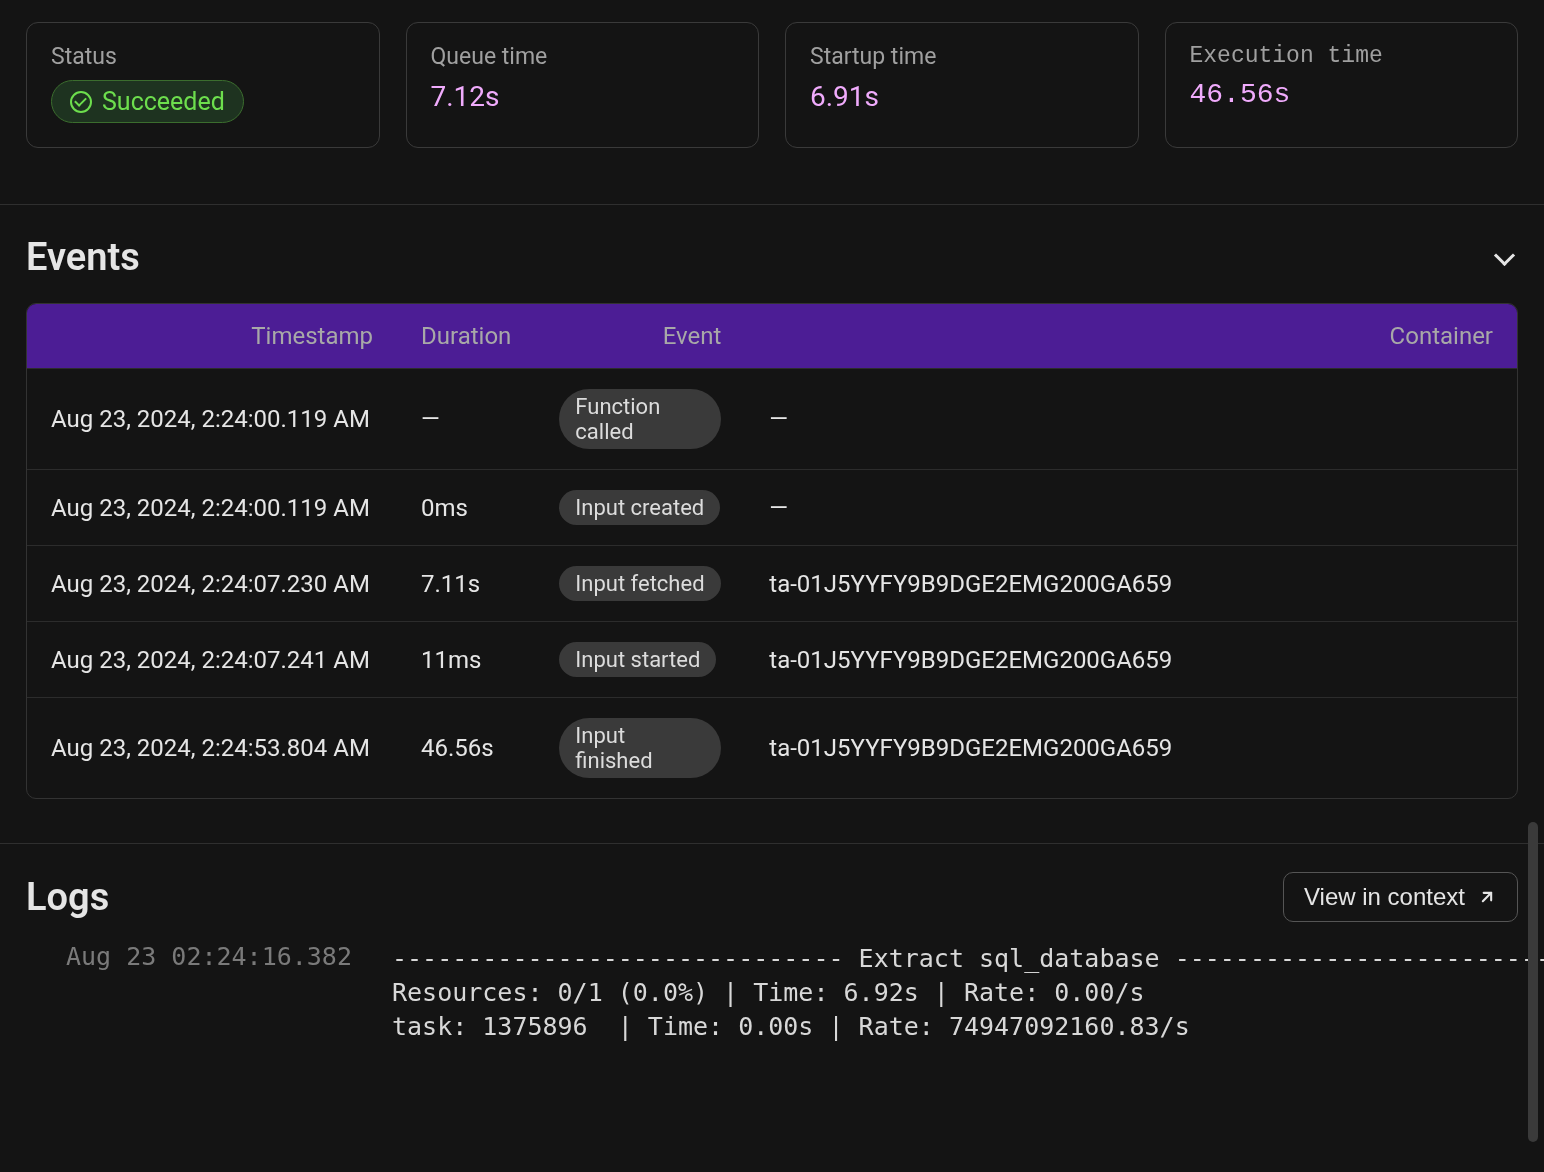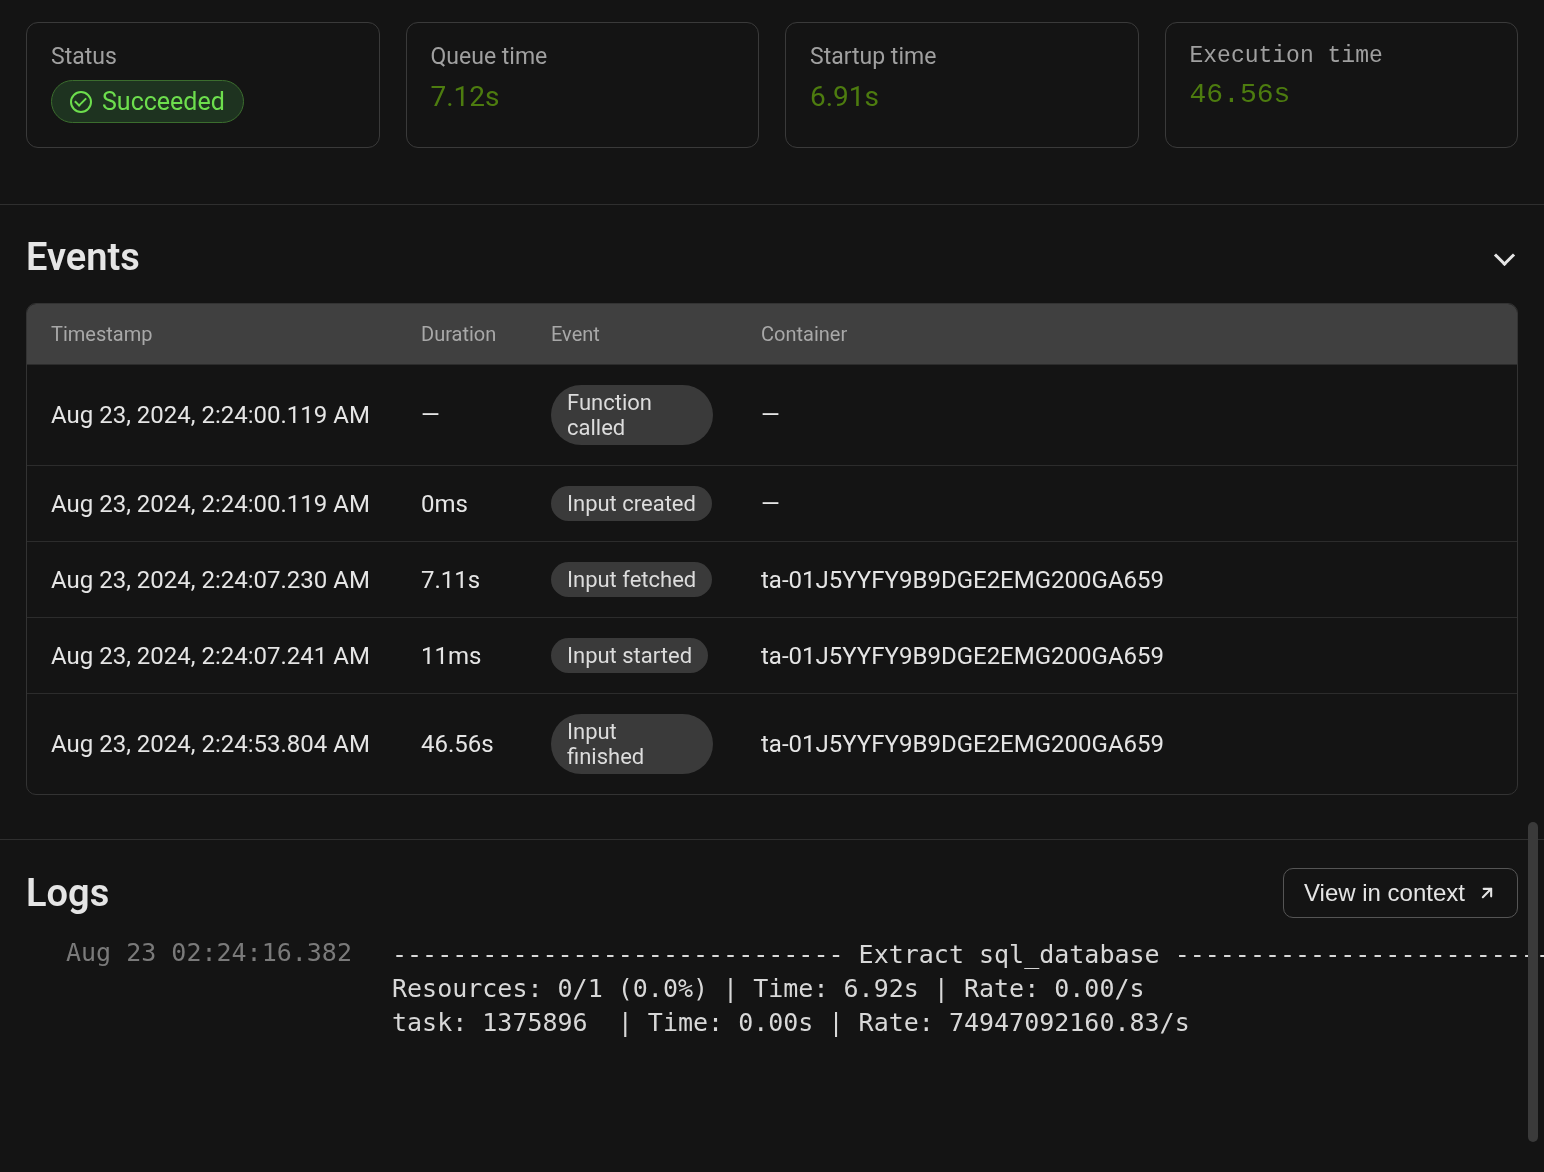--- a/index.html
+++ b/index.html
@@ -26,21 +26,21 @@
       min-width: 290px;
       flex: 1;
     }
     .card:last-child { min-width: 272px; font-family: Liberation Mono, monospace; }
     .card-label {
       color: #a0a0a0;
       font-size: 23px;
       margin-bottom: 10px;
     }
     .card-value {
-      color: #4d7c0f;
+      color: #f0abfc;
       font-size: 28px;
       font-weight: 400;
     }
     .status-badge {
       display: inline-flex;
       align-items: center;
       gap: 10px;
       background: #1e3320;
       color: #6dde4d;
       border: 1px solid #3b6d2e;
@@ -111,25 +111,25 @@
     .events-table-wrap {
       border: 1px solid #333;
       border-radius: 10px;
       overflow: hidden;
     }
     table.events {
       width: 100%;
       border-collapse: collapse;
     }
     table.events th {
-      text-align: left;
-      background: #404040;
+      text-align: right;
+      background: #4c1d95;
       color: #a8a8a8;
       font-weight: 400;
-      font-size: 20px;
+      font-size: 24px;
       padding: 18px 24px;
     }
     table.events td {
       padding: 20px 24px;
       border-top: 1px solid #2c2c2c;
       font-size: 24px;
       color: #e5e5e5;
       vertical-align: middle;
     }
     .col-ts { width: 370px; }

